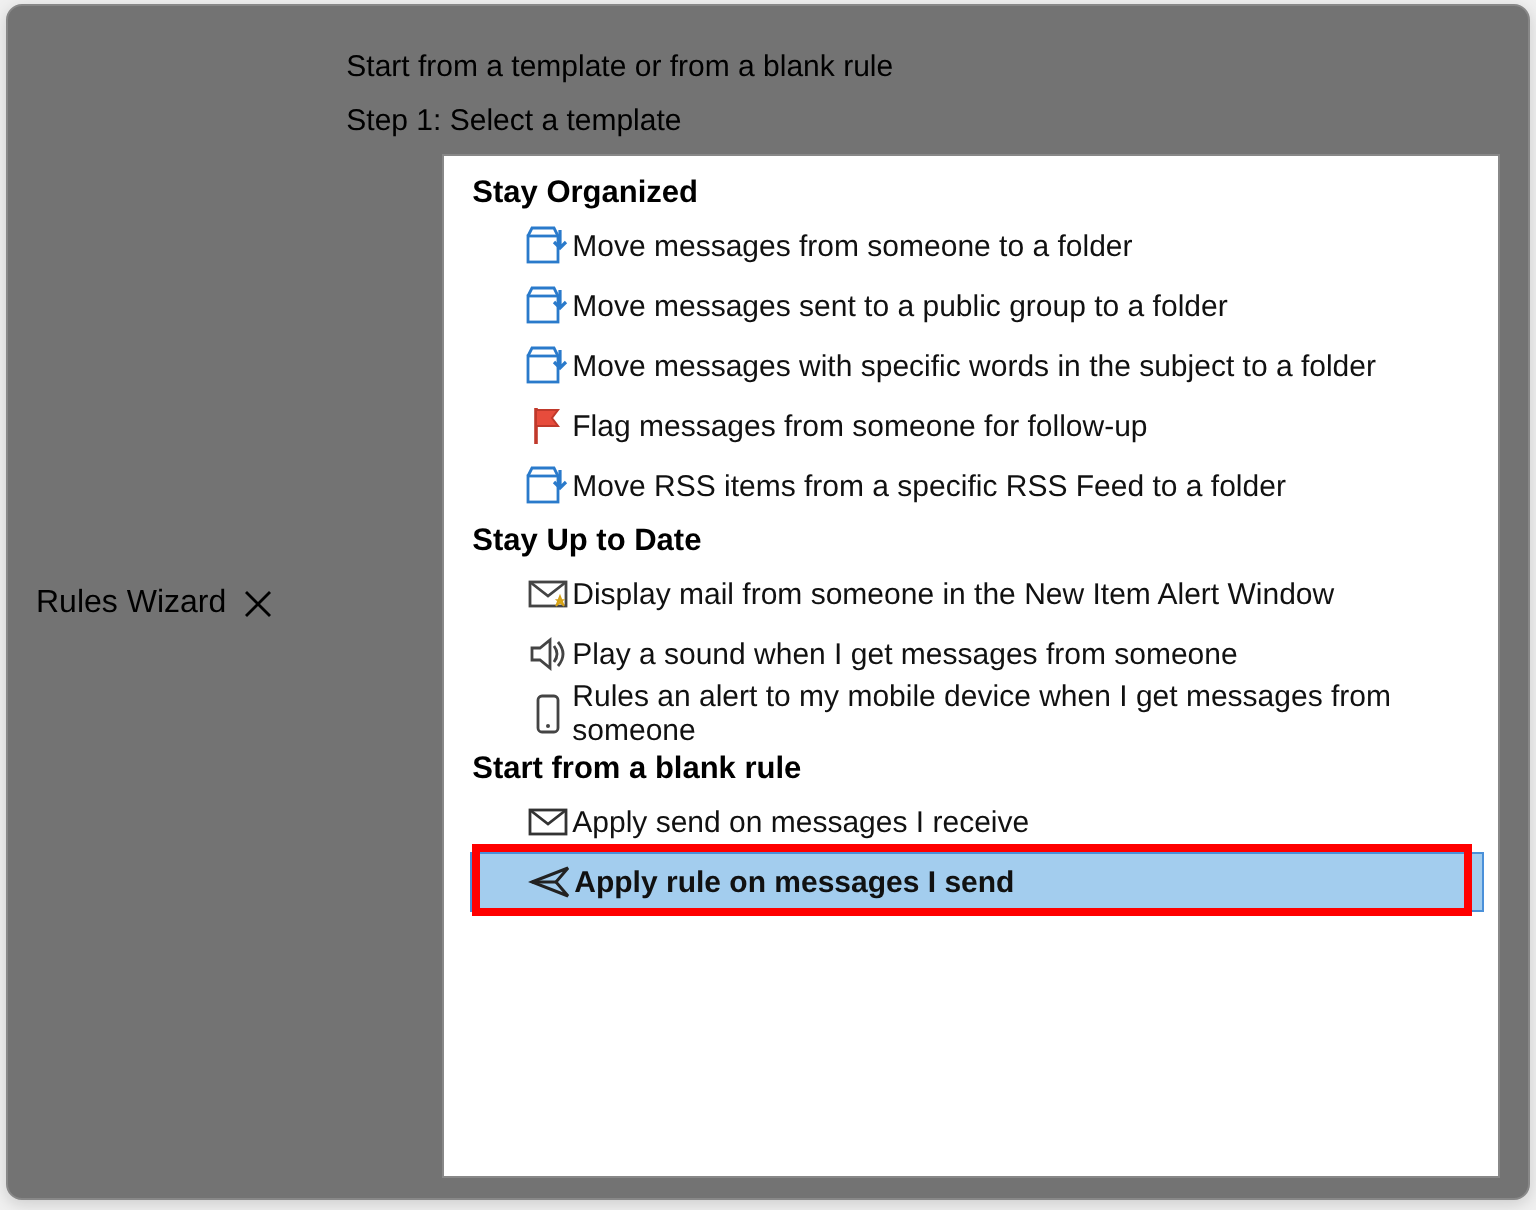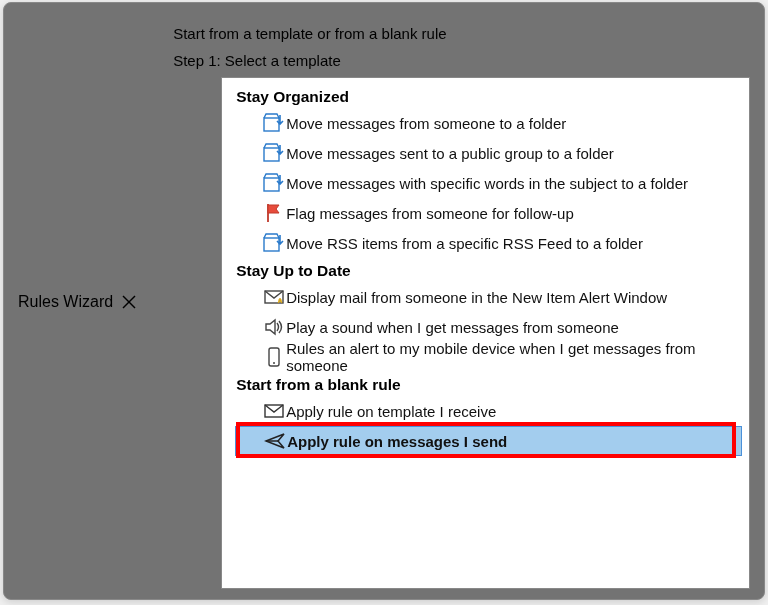--- a/index.html
+++ b/index.html
@@ -202,21 +202,21 @@
 
       <div class="section-header">Start from a blank rule</div>
 
       <div class="item">
         <span class="icon-slot">
           <svg width="22" height="22" viewBox="0 0 22 22">
             <rect x="2" y="5" width="18" height="12" fill="none" stroke="#333" stroke-width="1.4"></rect>
             <polyline points="2,5 11,12 20,5" fill="none" stroke="#333" stroke-width="1.4"></polyline>
           </svg>
         </span>
-        <span class="label">Apply rule on template I receive</span>
+        <span class="label">Apply send on messages I receive</span>
       </div>
 
       <div class="item-wrap">
         <div class="item selected">
           <span class="icon-slot">
             <svg width="22" height="22" viewBox="0 0 22 22">
               <path d="M2 11 L20 4 L14 11 L20 18 Z" fill="none" stroke="#222" stroke-width="1.5"></path>
               <line x1="2" y1="11" x2="14" y2="11" stroke="#222" stroke-width="1.5"></line>
             </svg>
           </span>

